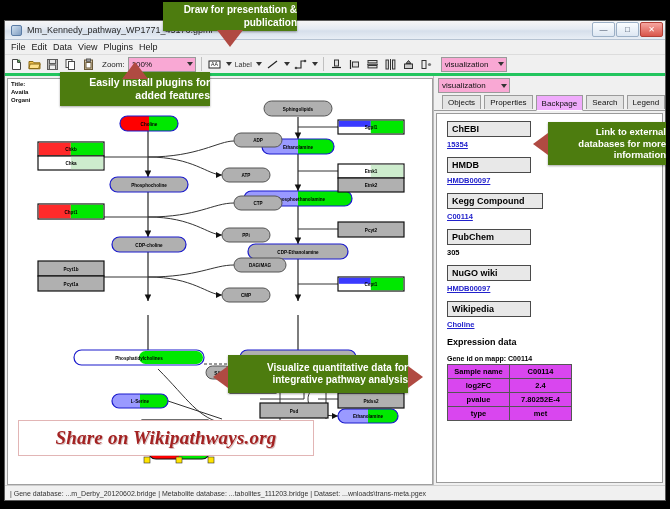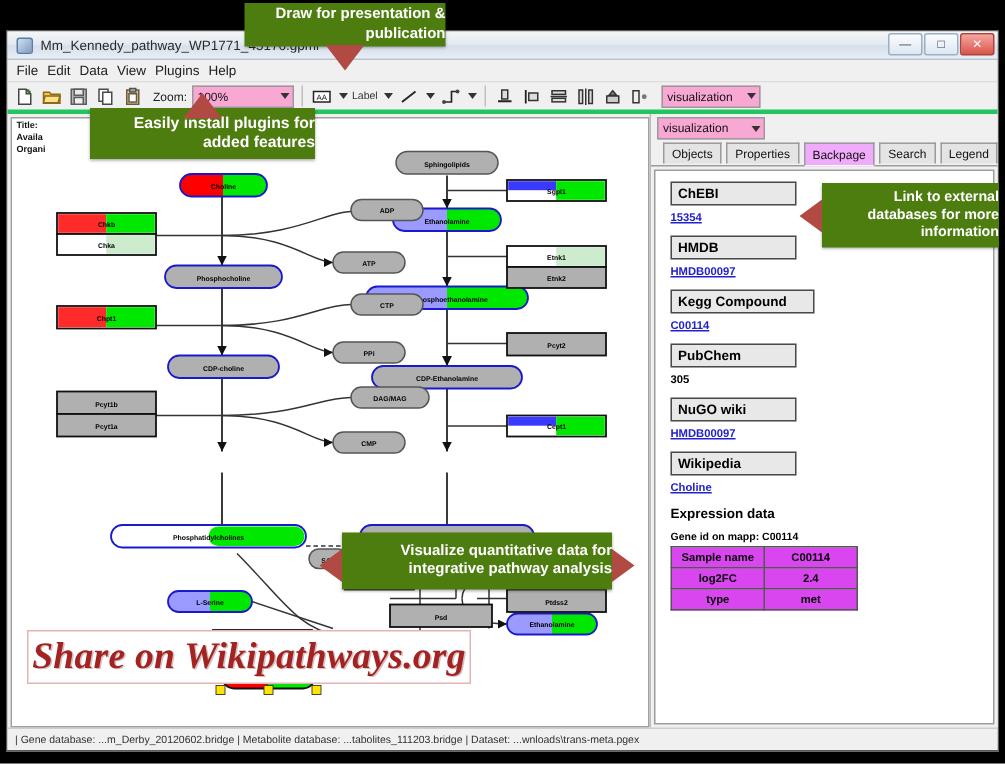--- a/index.html
+++ b/index.html
@@ -160,21 +160,21 @@
   #callout-viz  { left:228px; top:355px; width:180px; height:38px; font-size:10px; }
   #arrow-viz    { left:213px; top:366px; }
   #arrow-viz-r  { left:408px; top:366px; }
   #share-box {
     position:absolute; left:18px; top:420px; width:296px; height:36px;
     background:#fff; border:1px solid #e2b5b5; z-index:50;
     display:flex; align-items:center; justify-content:center;
   }
   #share-text {
     font-family:"Liberation Serif", serif;
-    font-style:italic; font-weight:bold; font-size:25px; color:#a32222;
+    font-style:italic; font-weight:bold; font-size:19px; color:#a32222;
     text-shadow:1px 1px 0 rgba(180,140,140,.55);
     letter-spacing:.2px;
   }
   
   .nd-label { font-size:4.6px; font-family:"Liberation Sans", sans-serif; font-weight:bold; fill:#000; text-anchor:middle; }
 </style>
 </head>
 <body>
 
 <div id="app-window">
@@ -633,20 +633,24 @@
           <tbody>
               <tr>
             <td class="k">Sample name</td>
             <td class="v">C00114</td>
           </tr>
           <tr>
             <td class="k">log2FC</td>
             <td class="v">2.4</td>
           </tr>
           <tr>
+            <td class="k">pvalue</td>
+            <td class="v">7.80252E-4</td>
+          </tr>
+          <tr>
             <td class="k">type</td>
             <td class="v">met</td>
           </tr>
         </tbody>
           </table>
       </div>
     </div>
   </div>
 
   <div id="status-bar">

